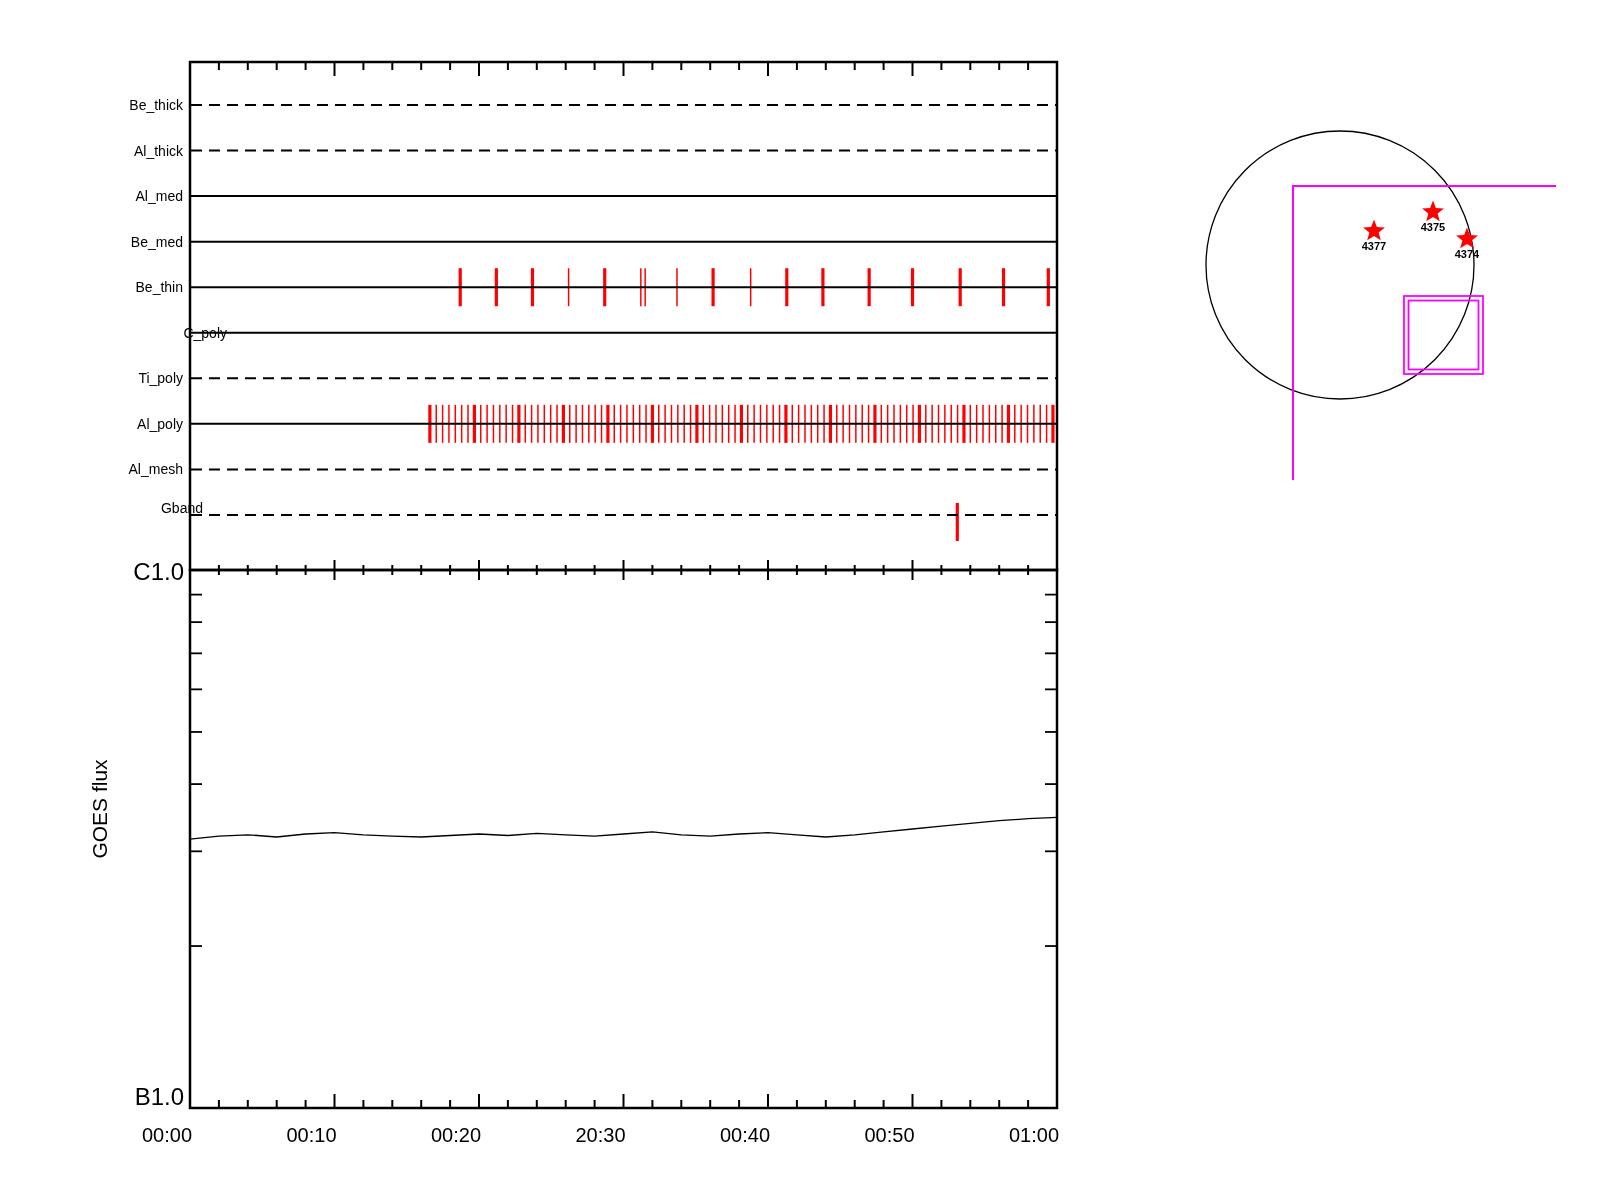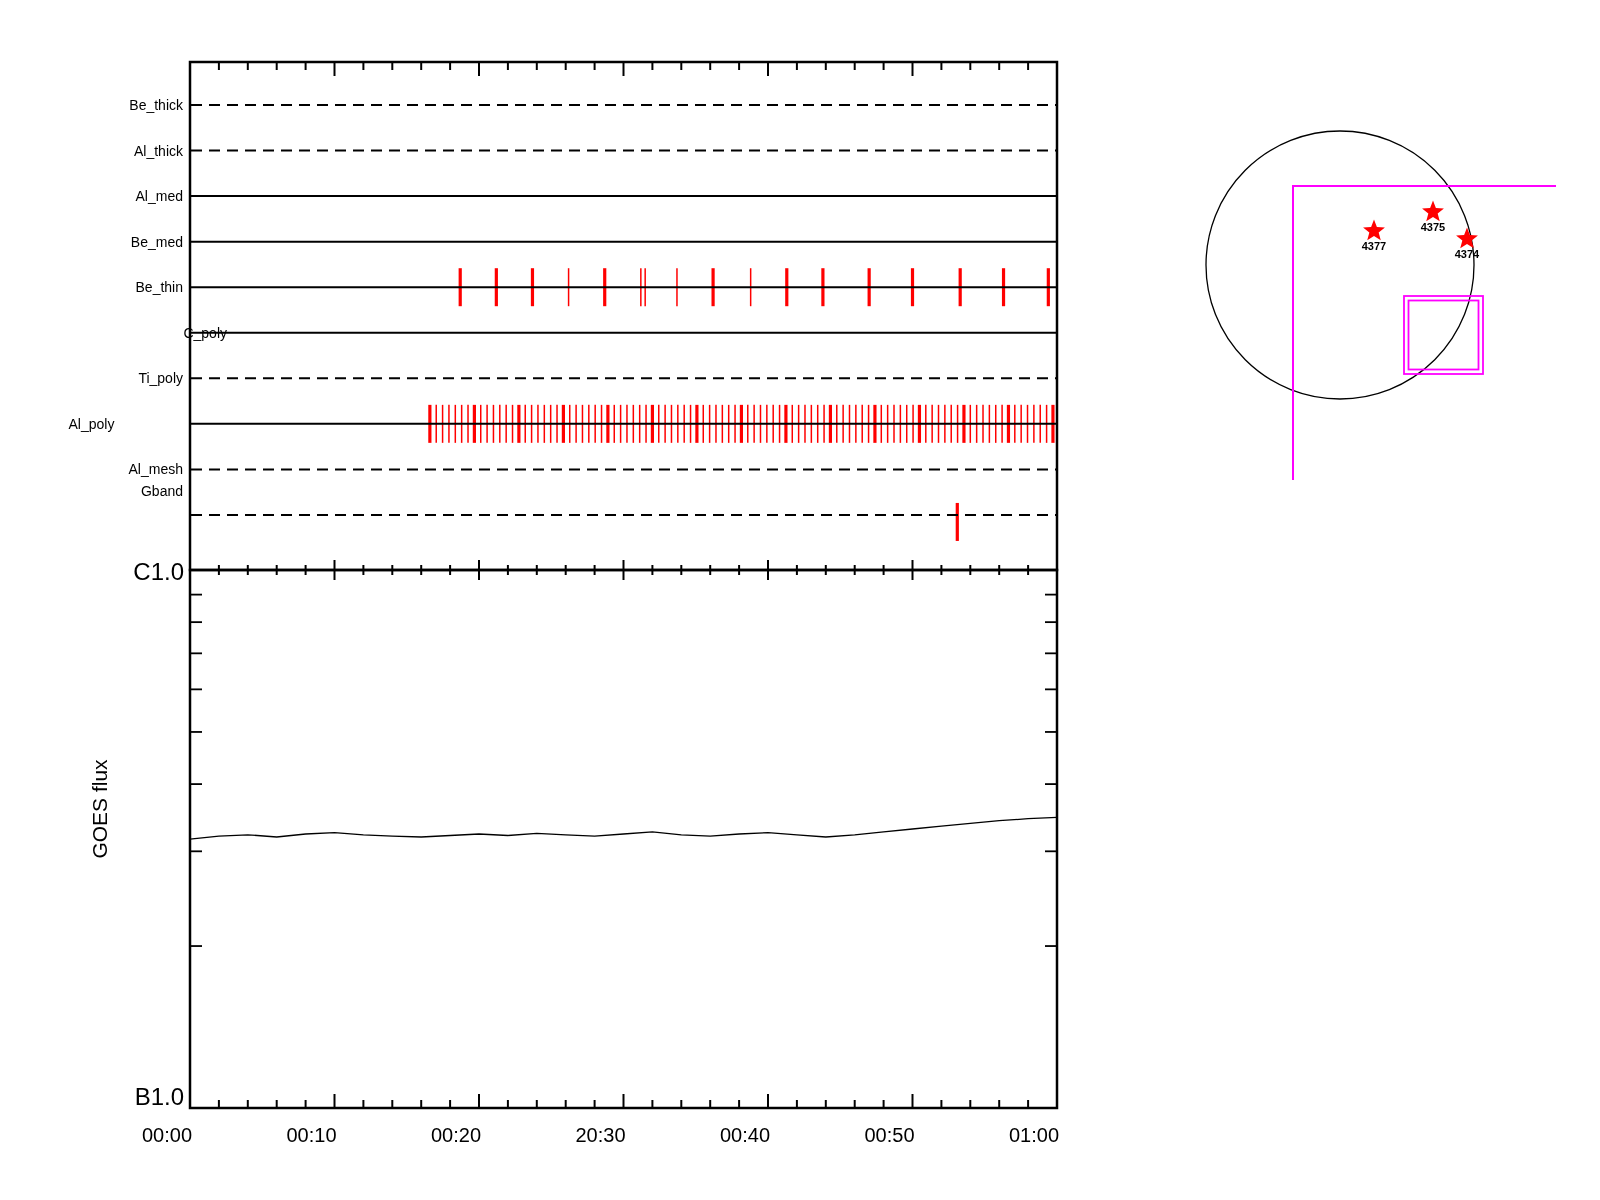--- a/index.html
+++ b/index.html
@@ -279,23 +279,23 @@
 
 
   <div id="filter-labels">
       <div class="abs flabel" style="top: 93px;">Be_thick</div>
       <div class="abs flabel" style="top: 138.55px;">Al_thick</div>
       <div class="abs flabel" style="top: 184.1px;">Al_med</div>
       <div class="abs flabel" style="top: 229.65px;">Be_med</div>
       <div class="abs flabel" style="top: 275.2px;">Be_thin</div>
       <div class="abs flabel" style="top: 320.75px; margin-left: 44px;">C_poly</div>
       <div class="abs flabel" style="top: 366.3px;">Ti_poly</div>
-      <div class="abs flabel" style="top: 411.85px; text-align: center;">Al_poly</div>
+      <div class="abs flabel" style="top: 411.85px;">Al_poly</div>
       <div class="abs flabel" style="top: 457.4px;">Al_mesh</div>
-      <div class="abs flabel" style="top: 479px;">Gband</div>
+      <div class="abs flabel" style="top: 496px; padding-left: 20px;">Gband</div>
     </div>
 
   <div class="abs ylab" style="top:558px;">C1.0</div>
   <div class="abs ylab" style="top:1083px;">B1.0</div>
   <div class="abs ylabel-rot">GOES flux</div>
 
   <div id="x-labels">
       <div class="abs xlabel" style="left: 142px;">00:00</div>
       <div class="abs xlabel" style="left: 286.5px;">00:10</div>
       <div class="abs xlabel" style="left: 431px;">00:20</div>

